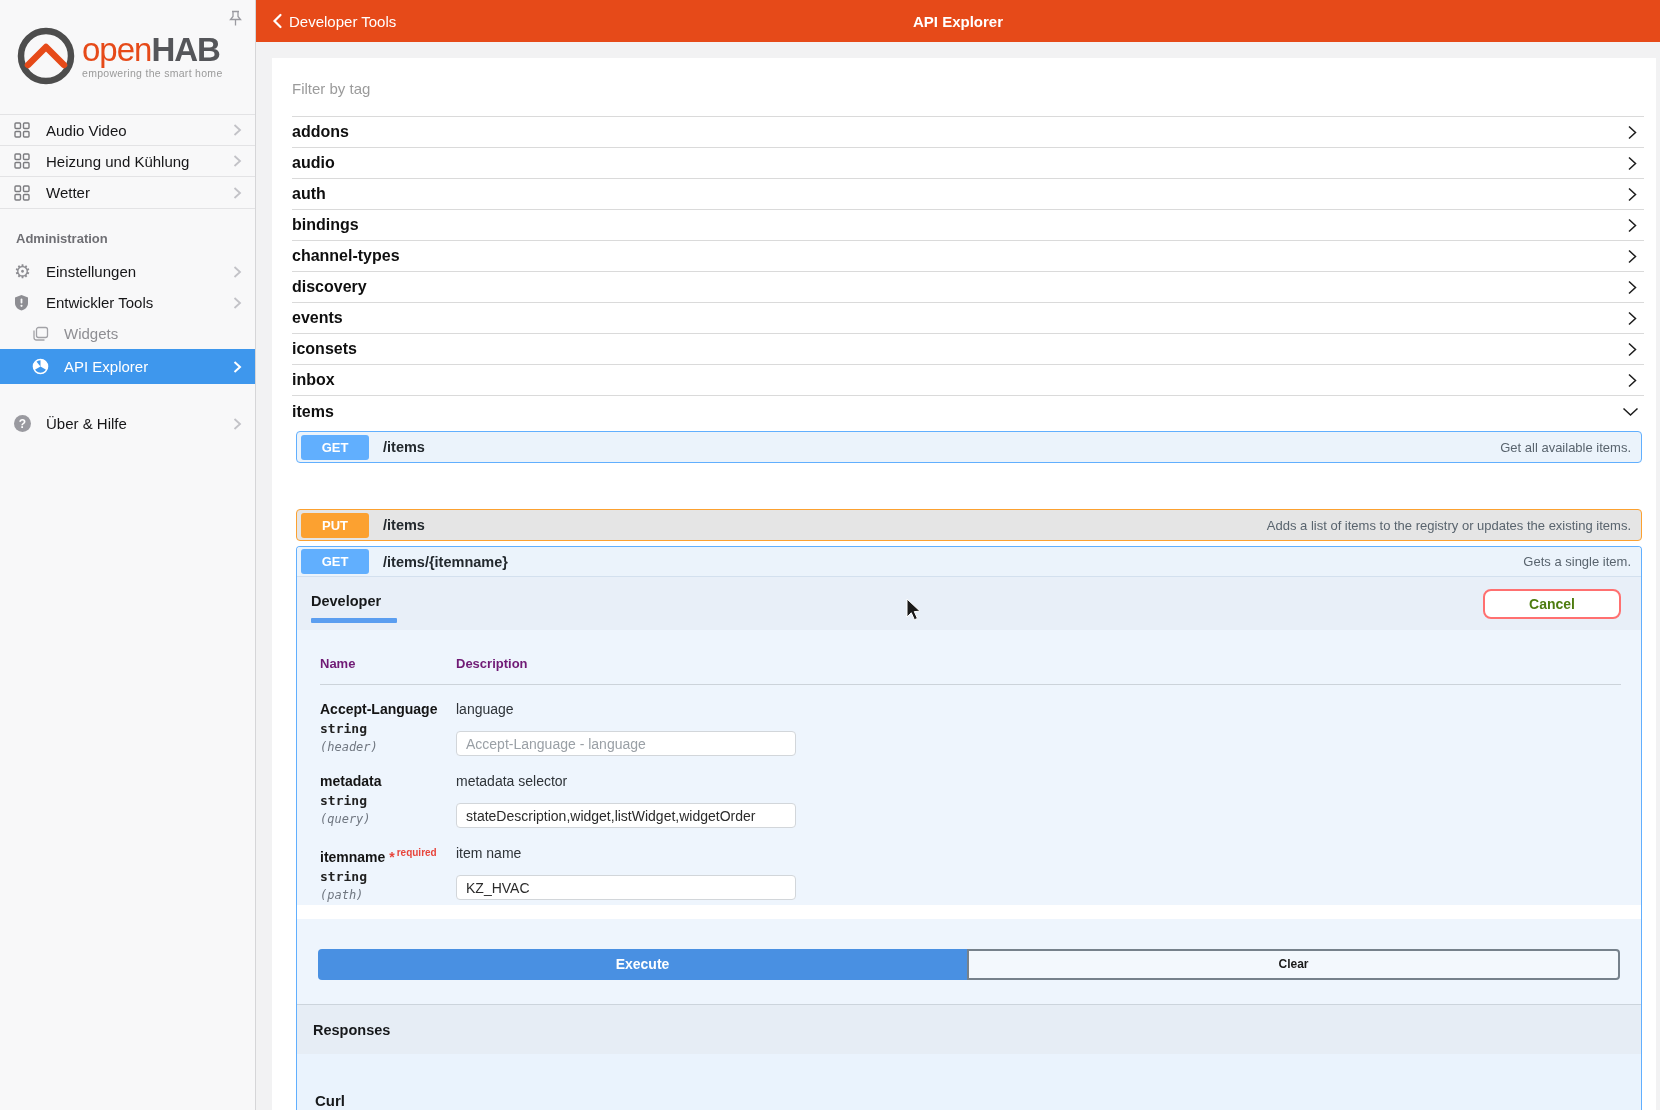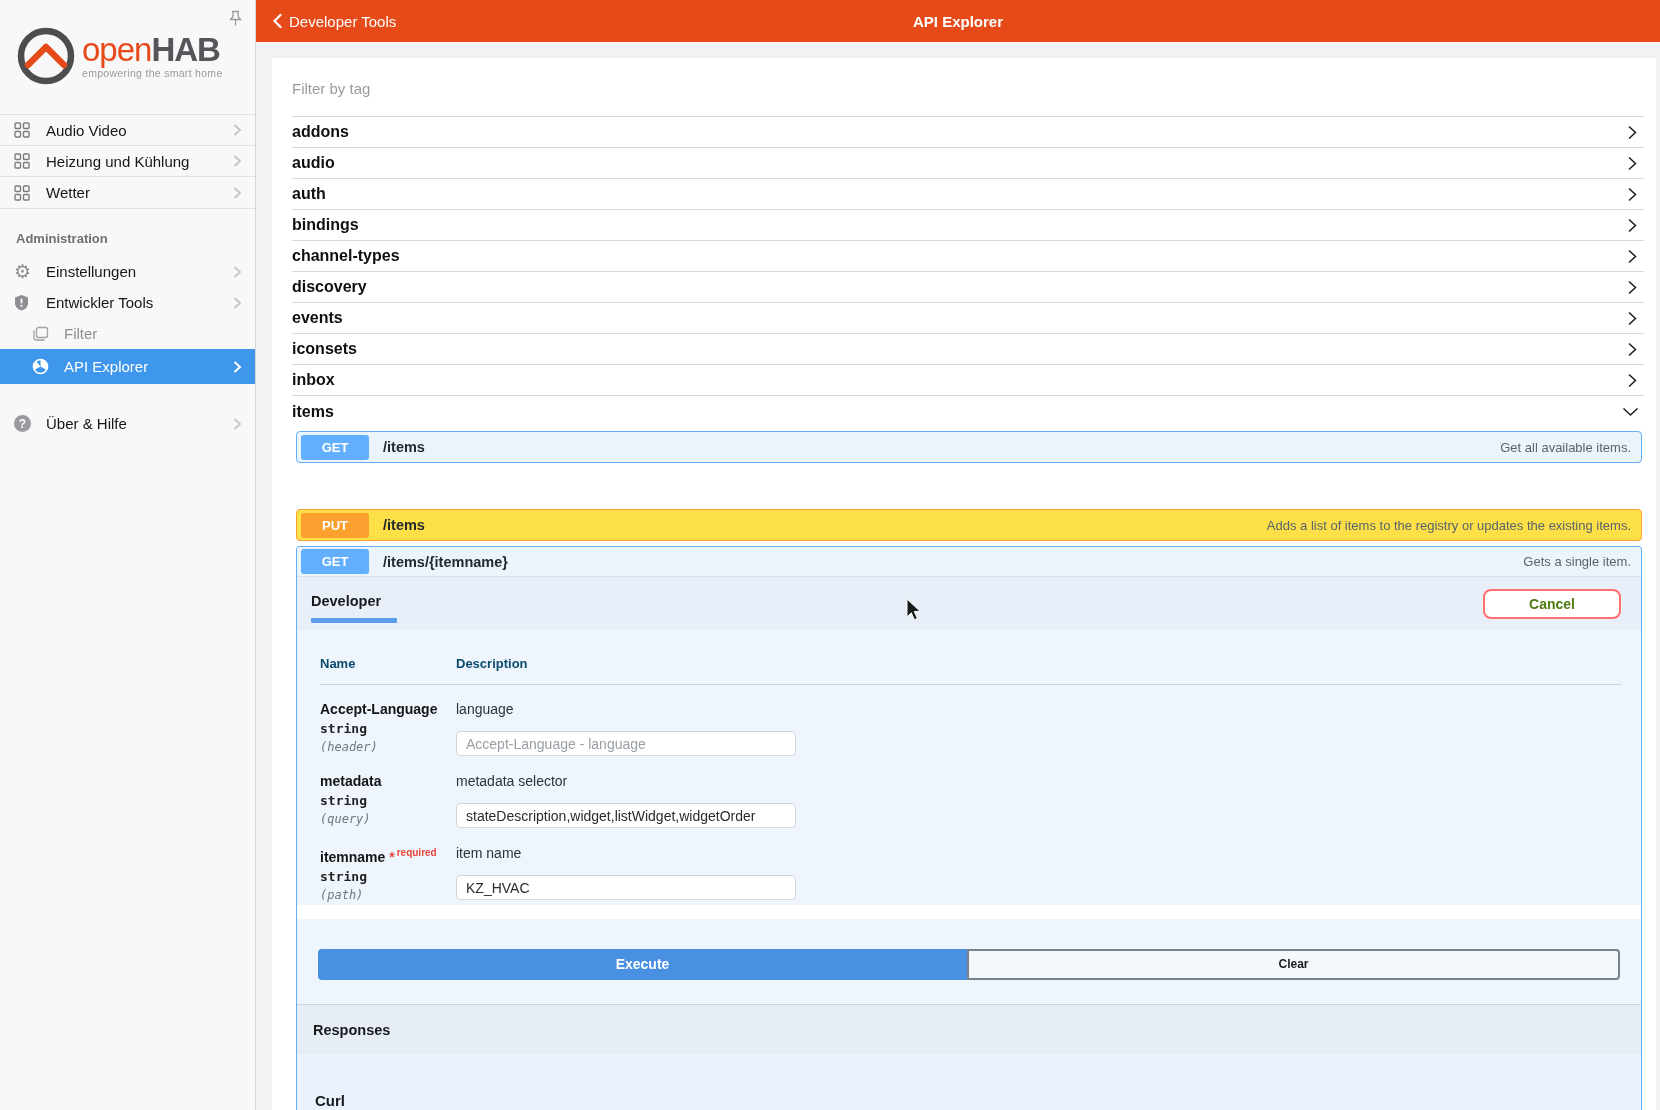--- a/index.html
+++ b/index.html
@@ -53,42 +53,42 @@
   .tag-row { display:flex; align-items:center; height:31px; border-bottom:1px solid #dadada; cursor:pointer; }
   .tag-label { font-size:16px; font-weight:bold; color:#0f0f0f; }
   .tag-row .chev { margin-left:auto; margin-right:4px; display:flex; }
   .tag-row.expanded { border-bottom:none; }
 
   
   .ops { margin:4px 14px 0 24px; }
   .opblock { border:1px solid; border-radius:4px; margin-bottom:5px; }
   .opblock-header { display:flex; align-items:center; height:30px; padding:0 10px 0 4px; }
   .opblock.get { border-color:#61affe; background:#ebf3fb; }
-  .opblock.put { border-color:#fca130; background:#fde047;margin-top:46px; }
+  .opblock.put { border-color:#fca130; background:#e5e5e5;margin-top:46px; }
   .method-badge { width:68px; text-align:center; padding:5px 0; border-radius:3px;
                   color:#fff; font-size:13px; font-weight:bold; }
   .opblock.get .method-badge { background:#61affe; }
   .opblock.put .method-badge { background:#fca130; }
   .op-path { margin-left:14px; font-size:14.5px; font-weight:600; color:#23292e; }
   .op-desc { margin-left:auto; font-size:13px; color:#59646e; }
 
   .opblock.expanded { background:transparent; margin-bottom:0; border-bottom:none;
                       border-radius:4px 4px 0 0; }
   .opblock.expanded .opblock-header { background:#ebf3fb; border-bottom:1px solid #d3e0ee; border-radius:3px 3px 0 0; }
 
   .section-header { background:#e8eff8; display:flex; align-items:flex-start; padding:12px 20px 0 14px; height:53px; }
   .tab-wrap { display:flex; flex-direction:column; }
   .tab-label { font-size:14.5px; font-weight:bold; color:#17191b; padding:4px 0 9px 0; }
   .tab-underline { width:86px; height:5px; background:#5b9ef0; border-radius:1px; }
   .cancel-btn { margin-left:auto; background:#fff; border:2px solid #ff7070; border-radius:8px;
                 font-size:14px; font-weight:bold; color:#4d7c0f; padding:5px 44px; cursor:pointer;
                 font-family:"Liberation Sans", sans-serif; }
 
   .params-body { background:#eef5fd; padding:26px 20px 0 23px; }
-  .param-cols { display:flex; font-size:13px; font-weight:bold; color:#0c4a6e; padding-bottom:13px;
+  .param-cols { display:flex; font-size:13px; font-weight:bold; color:#701a75; padding-bottom:13px;
                 border-bottom:1px solid #ccd3da;align-items:center; }
   .col-name { width:136px; }
   .params-table { padding-top:14px; }
   .param-row { display:flex; margin-bottom:14px; }
   .param-meta { width:136px; }
   .param-name { font-size:14px; font-weight:bold; color:#141414; line-height:20px; }
   .param-type { font-family:"DejaVu Sans Mono", monospace; font-size:13px; font-weight:bold; color:#222; line-height:19px; }
   .param-in { font-family:"DejaVu Sans Mono", monospace; font-style:italic; font-size:12px; color:#707781; line-height:19px; }
   .req-star { color:#e8453c; font-weight:bold; }
   .req-label { color:#e8453c; font-size:10px; vertical-align:super; margin-left:2px; }
@@ -224,21 +224,21 @@
 
   <div class="side-row sub-row">
     <span class="side-icon">
       <svg width="17" height="16" viewBox="0 0 17 16">
           <g fill="none" stroke="#a2a2a7" stroke-width="1.3">
         <rect x="4.5" y="1.5" width="11" height="10" rx="2"></rect>
             <path d="M2 4.5 v7 a2.5 2.5 0 0 0 2.5 2.5 h8"></path>
           </g>
         </svg>
     </span>
-    <span class="side-label">Filter</span>
+    <span class="side-label">Widgets</span>
   </div>
 
   <div class="side-row sub-row active">
     <span class="side-icon">
       <svg width="17" height="17" viewBox="0 0 17 17">
           <circle cx="8.5" cy="8.5" r="7" fill="none" stroke="#fff" stroke-width="1.6"></circle>
         <path d="M8.5 8.5 L8.5 1.5 A7 7 0 0 1 14.5 12 Z" fill="#fff"></path>
           <path d="M8.5 8.5 L2.4 12 A7 7 0 0 1 4 3 Z" fill="#fff"></path>
         </svg>
     </span>

